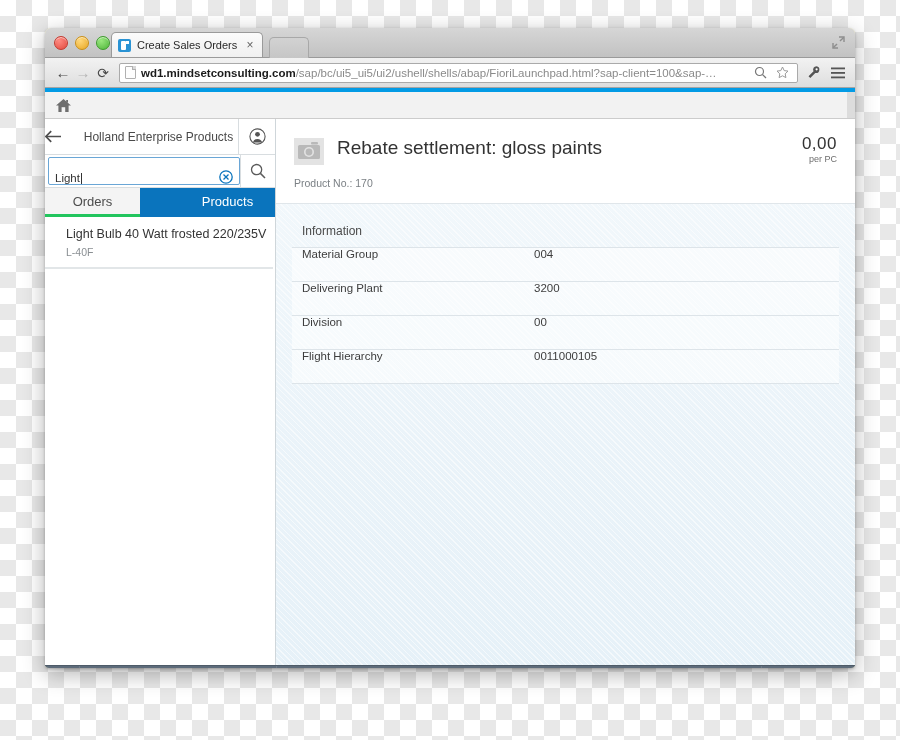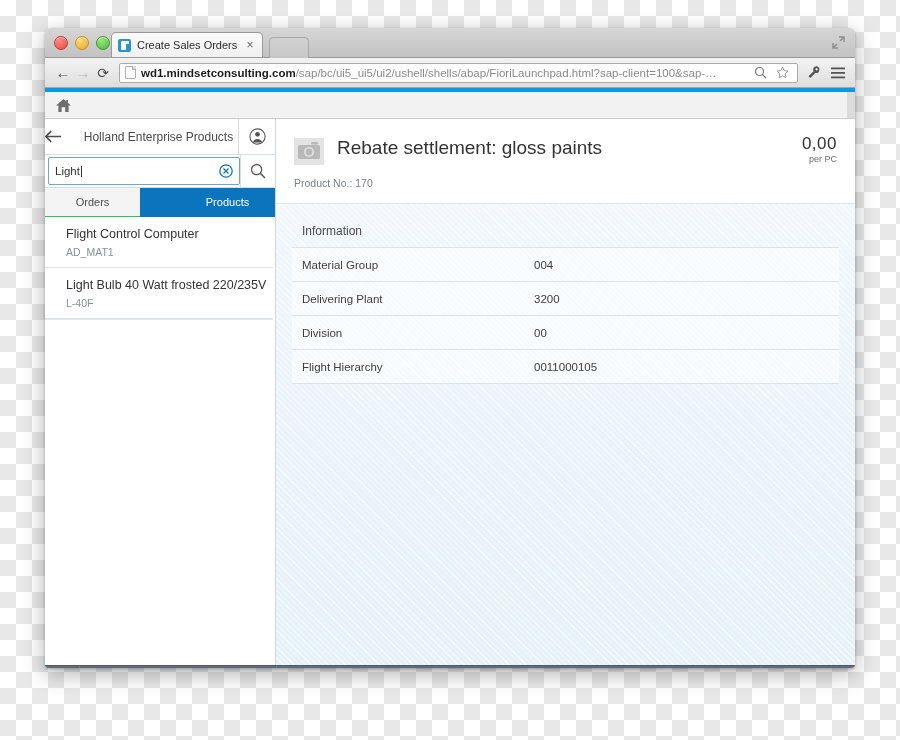--- a/index.html
+++ b/index.html
@@ -139,36 +139,36 @@
   }
   .user-btn {
     width: 36px; height: 35px; border-left: 1px solid #d8dde0;
     display: flex; align-items: center; justify-content: center;
   }
 
   .search-row { display: flex; height: 32px; border-bottom: 1px solid #d8dde0; }
   .search-field {
     flex: 1 1 auto; margin: 2px 0 2px 3px;
     border: 1px solid #6aa6d6; border-radius: 2px;
-    display: flex; align-items: center; padding: 0 6px;
+    display: flex; align-items: flex-end; padding: 0 6px;
     background: #fff;
   }
   .search-value { flex: 1 1 auto; font-size: 11.5px; color: #333; position: relative; }
   .caret { display:inline-block; width:1px; height:11px; background:#333; vertical-align:-2px; margin-left:1px;}
   .clear-icon { width: 14px; height: 14px; flex: 0 0 auto; }
   .search-go {
     width: 34px; display: flex; align-items: center; justify-content: center;
     border-left: 1px solid #d8dde0;
   }
 
   .seg { display: flex; height: 29px; }
   .seg-item {
     flex: 1 1 50%; display: flex; align-items: center; justify-content: center;
-    font-size: 11px; color: #4d4d4d;
-    background: #f4f4f4; border-bottom: 1px solid #22c55e;
+    font-size: 13px; color: #4d4d4d;
+    background: #f4f4f4; border-bottom: 3px solid #22c55e;
   }
   .seg-item.active { background: #0a74bd; color: #ffffff; border-bottom-color: #0a74bd; padding-left: 40px; }
 
   .list { flex: 1 1 auto; overflow: hidden; }
   .list-item {
     padding: 9px 0 9px 21px; margin-right: 2px;
     border-bottom: 1px solid #e2e6e8;
   }
   .li-title { font-size: 12.5px; color: #333333; line-height: 16px; }
   .li-sub { font-size: 10.5px; color: #8a8f93; margin-top: 4px; }
@@ -201,21 +201,21 @@
   }
   .price-box { text-align: right; flex: 0 0 auto; padding-left: 10px; }
   .price { font-size: 17px; color: #333333; line-height: 18px; letter-spacing: .5px; }
   .price-unit { font-size: 9px; color: #6e6e6e; margin-top: 1px; }
   .prod-no { font-size: 10.5px; color: #7b8085; margin-top: 12px; }
 
   .info-block { padding: 20px 16px 0 16px; }
   .info-head { font-size: 12px; color: #4a4a4a; padding: 0 0 9px 10px; }
   .info-table { border-top: 1px solid #dde4e9; background: rgba(255,255,255,0.55); }
   .info-row {
-    display: flex; align-items: center; height: 34px;
+    display: flex; align-items: flex-start; height: 34px;
     border-bottom: 1px solid #dde4e9;
     padding: 0 10px; box-sizing: border-box;
   }
   .info-label { width: 232px; flex: 0 0 232px; font-size: 11.5px; color: #3d3d3d; }
   .info-value { font-size: 11.5px; color: #3d3d3d; }
 
   
   .footer {
     height: 34px; background: #5d6b7a;
     display: flex; align-items: stretch;
@@ -355,24 +355,20 @@
             </svg>
           </span>
         </div>
 
         <div class="seg">
           <div class="seg-item">Orders</div>
           <div class="seg-item active">Products</div>
         </div>
 
         <div class="list">
-          <div class="list-item">
-            <div class="li-title">Flight Control Computer</div>
-            <div class="li-sub">AD_MAT1</div>
-          </div>
           <div class="list-item">
             <div class="li-title">Light Bulb 40 Watt frosted 220/235V</div>
             <div class="li-sub">L-40F</div>
           </div>
           <div class="list-tail"></div>
         </div>
       </div>
 
       <div class="detail">
 

